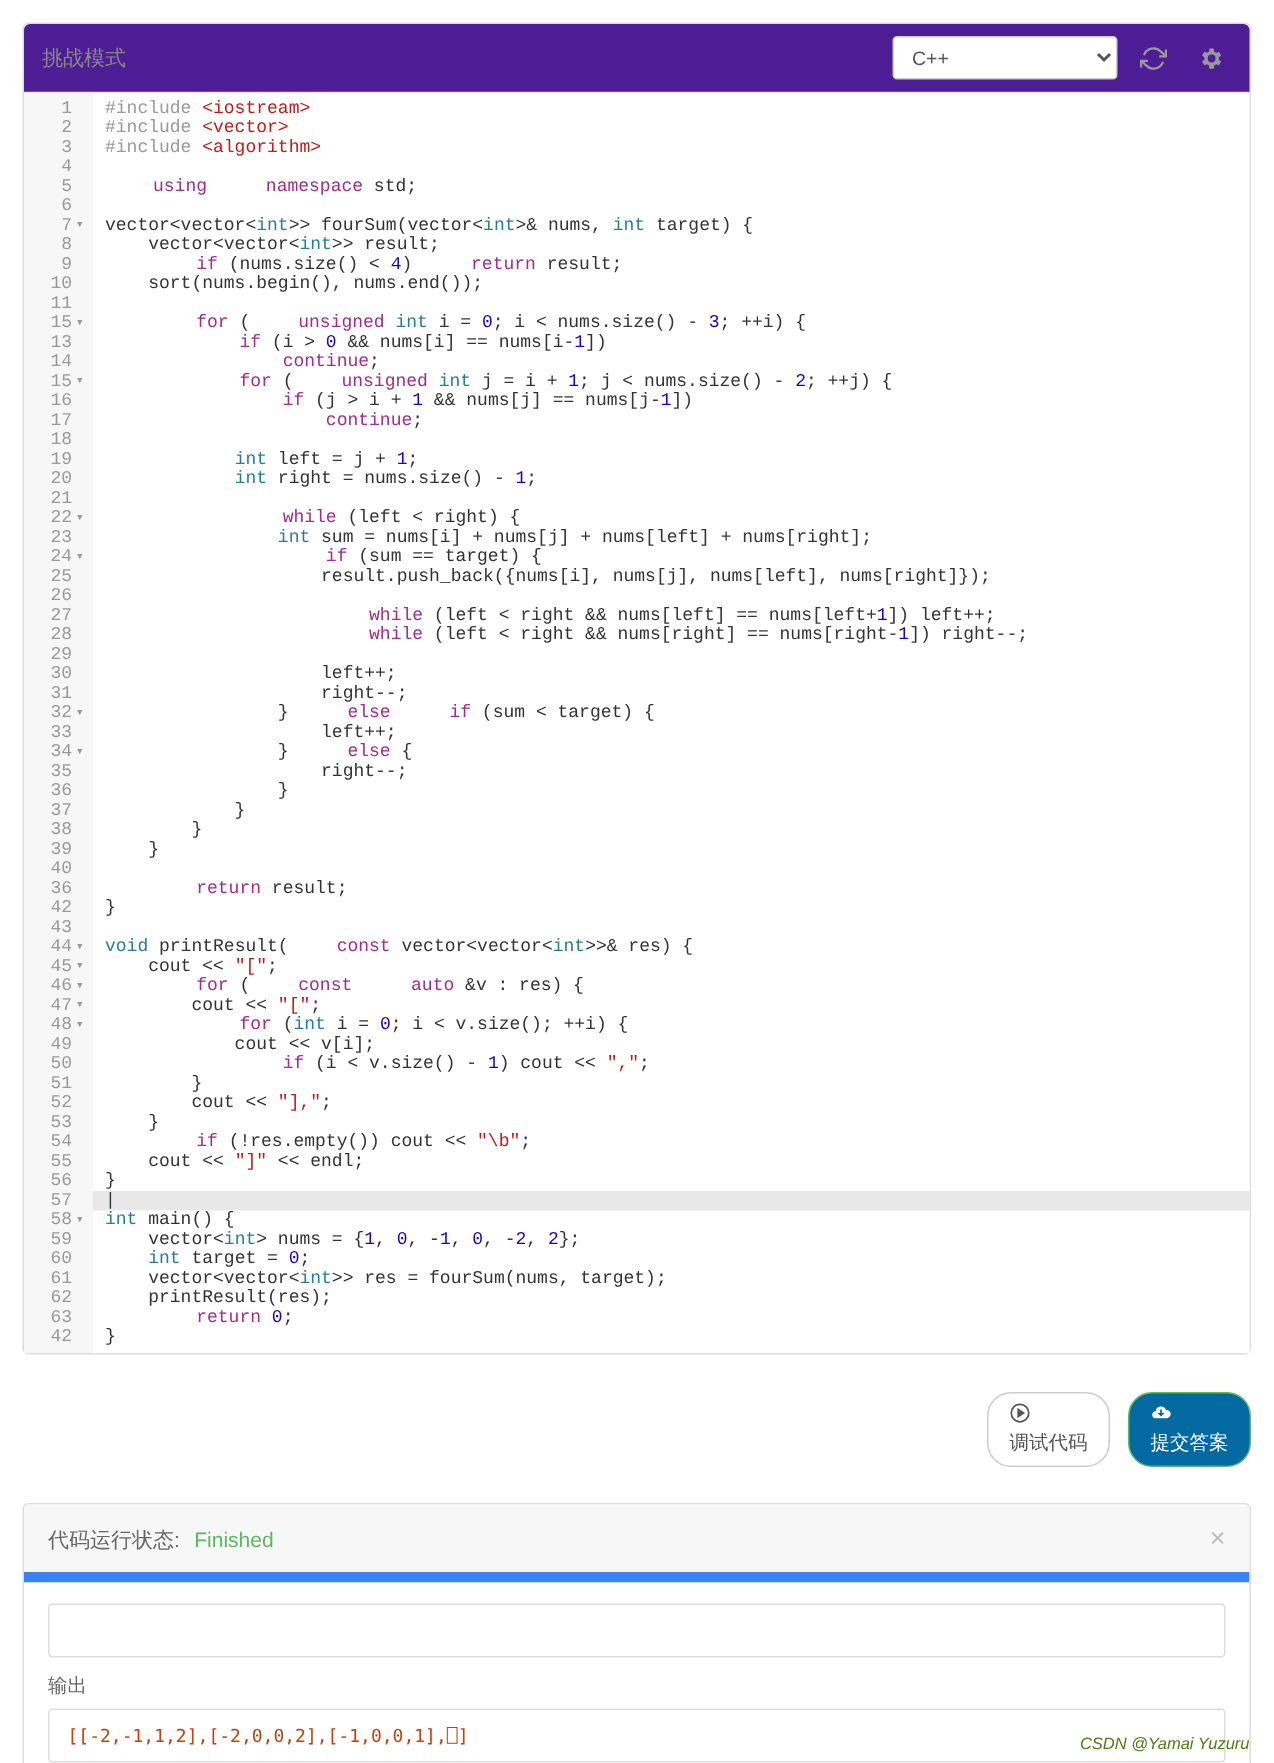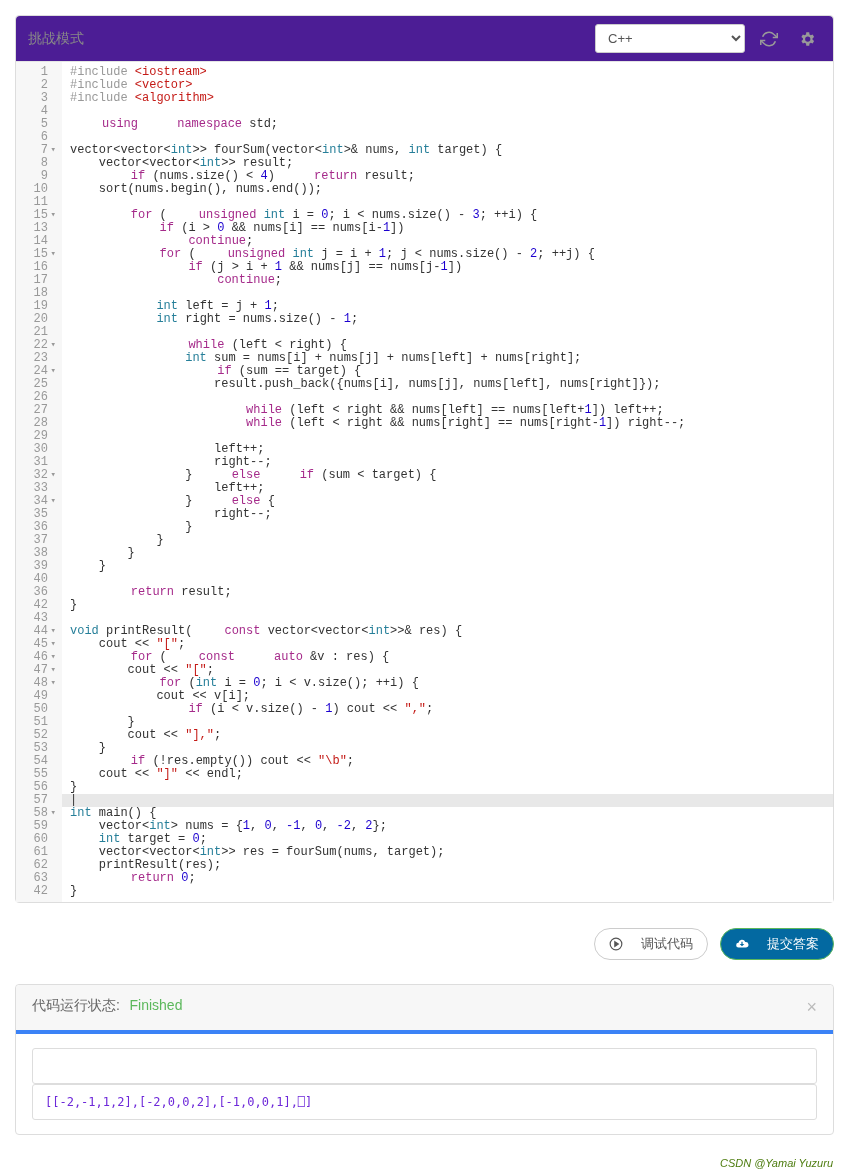--- a/index.html
+++ b/index.html
@@ -19,32 +19,32 @@
 .code .line { height: 13px; }
 .code .line.hl { background: #e8e8e8; margin-left: -8px; margin-right: -8px; padding-left: 8px; padding-right: 8px; }
 .tk-pre { color: #999; }
 .tk-key { color: #a52a8a; margin-left: 32px; }
 .tk-type { color: #267f99; }
 .tk-lib { color: #c41a16; }
 .tk-num { color: #1c00cf; }
 .tk-str { color: #c41a16; }
 .tk-id { color: #333; }
 .actions { display: flex; justify-content: flex-end; gap: 12px; padding: 10px 15px 24px; }
-.btn { display: inline-flex; align-items: center; gap: 18px; padding: 6px 14px; border-radius: 16px; font-size: 13px; cursor: pointer; border: 1px solid #ccc; background: #fff; color: #555; }
+.btn { display: inline-flex; gap: 4px; padding: 6px 14px; border-radius: 16px; font-size: 13px; cursor: pointer; border: 1px solid #ccc; background: #fff; color: #555; flex-direction: column; }
 .btn.primary { background: #0369a1; border-color: #5cb85c; color: #fff; }
 .btn svg { width: 14px; height: 14px; }
 .status-panel { border: 1px solid #ddd; border-radius: 4px; margin: 0 15px 15px; }
-.status-header { display: flex; justify-content: space-between; align-items: flex-start; padding: 12px 16px; background: #f7f7f7; border-bottom: 4px solid #3b82f6; border-radius: 4px 4px 0 0; }
+.status-header { display: flex; justify-content: space-between; align-items: flex-end; padding: 12px 16px; background: #f7f7f7; border-bottom: 7px solid #3b82f6; border-radius: 4px 4px 0 0; }
 .status-label { color: #666; font-size: 14px; }
 .status-value { color: #5cb85c; font-size: 14px; margin-left: 6px; }
 .close-x { color: #bbb; font-size: 18px; cursor: pointer; }
 .status-body { padding: 14px 16px; }
 .io-label { color: #666; font-size: 13px; margin-bottom: 6px; margin-top: 10px; }
 .io-label:first-child { margin-top: 0; }
-.io-box { border: 1px solid #ddd; border-radius: 3px; padding: 10px 12px; min-height: 36px; background: #fff; font-family: Consolas, Monaco, monospace; font-size: 12px; color: #6d28d9; }
+.io-box { border: 1px solid #ddd; border-radius: 3px; padding: 10px 12px; min-height: 36px; background: #fff; font-family: Consolas, Monaco, monospace; font-size: 12px; color: #c2410c; }
 .watermark { position: fixed; right: 16px; bottom: 6px; color: #4d7c0f; font-size: 11px; font-style: italic; }
 </style>
 </head>
 <body>
 
 <div class="editor-panel">
   <div class="toolbar">
     <div class="toolbar-title">挑战模式</div>
     <div class="toolbar-right">
       <select class="lang-select">
@@ -345,18 +345,19 @@
 <div class="status-panel">
   <div class="status-header">
     <div>
       <span class="status-label">代码运行状态:</span>
       <span class="status-value">Finished</span>
     </div>
     <div class="close-x">×</div>
   </div>
   <div class="status-body">
     <div class="io-box"></div>
+    <div class="io-label">输出</div>
     <div class="io-box">[[-2,-1,1,2],[-2,0,0,2],[-1,0,0,1],⎕]</div>
 
   </div>
 </div>
 
 <div class="watermark">CSDN @Yamai Yuzuru</div>
 
 </body></html>

